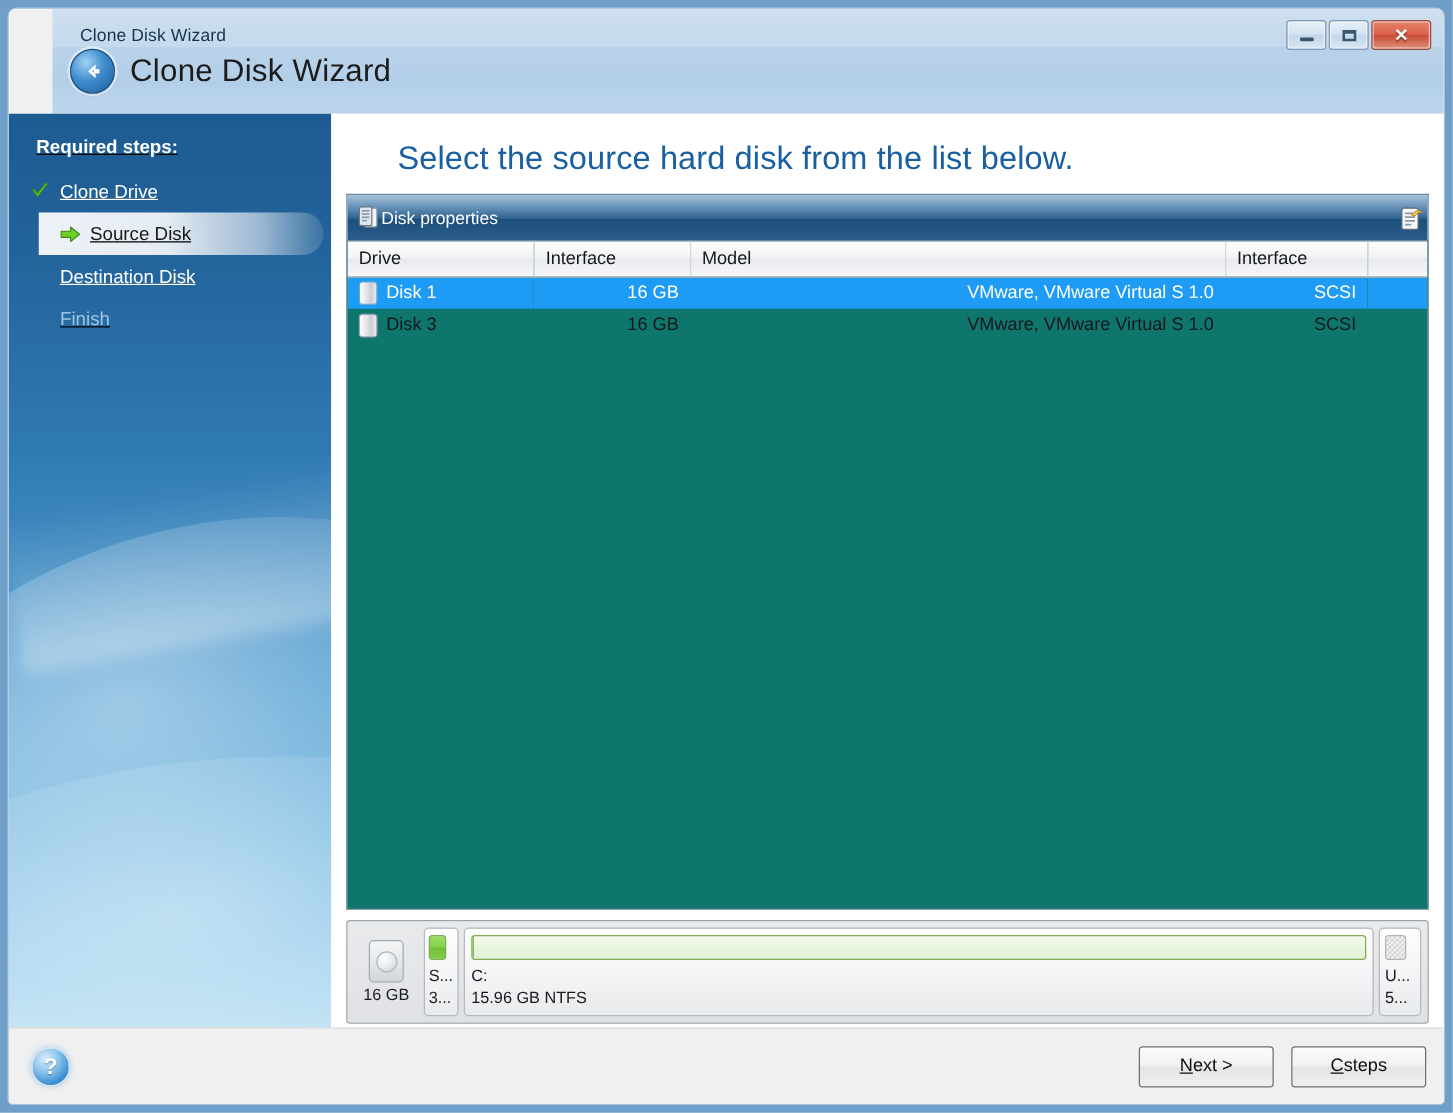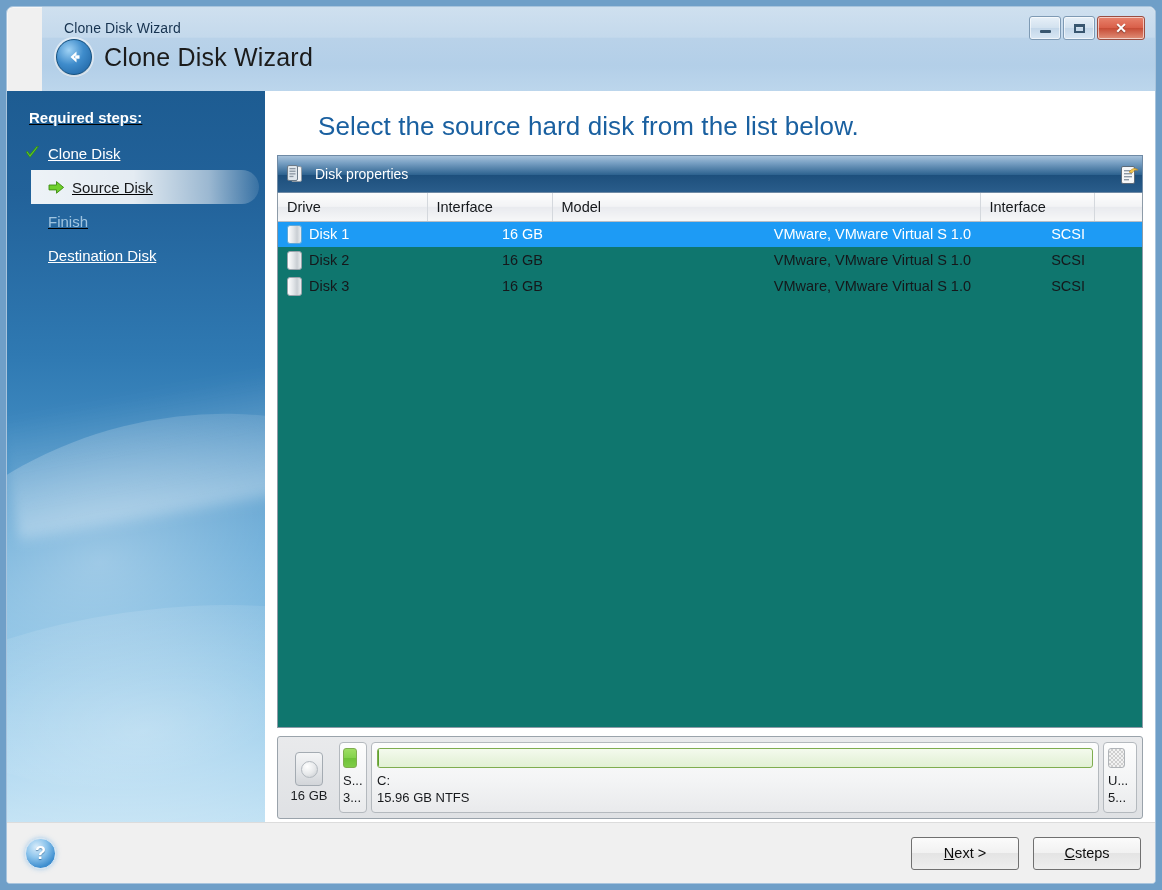--- a/index.html
+++ b/index.html
@@ -222,21 +222,21 @@
   #list-toolbar {
     height: 37px;
     border: 1px solid #6f8aa5;
     border-bottom: none;
     background: linear-gradient(to bottom, #a8c2da 0%, #7ba2c5 18%, #2e6390 52%, #1d4f7c 53%, #2a5d8b 100%);
     display: flex;
     align-items: center;
     padding: 0 6px 0 8px;
     box-sizing: border-box;
   }
-  #list-toolbar .tb-left { display:flex; align-items:center; gap:11px;text-align:right; }
+  #list-toolbar .tb-left { display:flex; align-items:center; gap:1px;text-align:right; }
   #list-toolbar .tb-label {
     font-size: 14px; color: #ffffff;
   }
   #list-toolbar .tb-spacer { flex: 1 1 auto; }
   .props-icon-sm {
     width: 18px; height: 20px; position: relative; display:block;
   }
 
   
   #table-wrap {
@@ -501,38 +501,38 @@
       <div id="steps-title">Required steps:</div>
 
       <div id="steps-list">
 
         <div class="step">
           <span class="step-icon">
             <svg width="16" height="16" viewBox="0 0 16 16">
               <path d="M2 7 L6 12.5 L14.5 1.5 L12.6 1.5 L5.9 9.6 L3.6 6.2 Z" fill="#59c722" stroke="#2e7c10" stroke-width=".6"></path>
             </svg>
           </span>
-          <span class="step-label">Clone Disk</span>
+          <span class="step-label">Clone Drive</span>
         </div>
 
         <div class="step current">
           <span class="step-icon">
             <svg width="17" height="15" viewBox="0 0 17 15">
               <path d="M1 5 L8.5 5 L8.5 1.6 L15.6 7.4 L8.5 13.2 L8.5 9.9 L1 9.9 Z" fill="#6fd02c" stroke="#3d8a12" stroke-width=".9" stroke-linejoin="round"></path>
             </svg>
           </span>
           <span class="step-label">Source Disk</span>
         </div>
 
+        <div class="step no-icon">
+          <span class="step-label">Destination Disk</span>
+        </div>
+
         <div class="step no-icon disabled">
           <span class="step-label">Finish</span>
-        </div>
-
-        <div class="step no-icon">
-          <span class="step-label">Destination Disk</span>
         </div>
 
       </div>
     </div>
 
     <div id="main">
       <div id="content-title">Select the source hard disk from the list below.</div>
 
       <div id="panel">
 
@@ -591,32 +591,20 @@
                 </td>
                 <td class="cell-capacity">16 GB</td>
                 <td class="cell-model">VMware, VMware Virtual S 1.0</td>
                 <td>SCSI</td>
                 <td></td>
               </tr>
               <tr>
                 <td class="cell-drive">
                   <span class="drive-cell-inner">
                     <span class="disk-glyph"></span>
-                    <span>Disk 2</span>
-                  </span>
-                </td>
-                <td class="cell-capacity">16 GB</td>
-                <td class="cell-model">VMware, VMware Virtual S 1.0</td>
-                <td>SCSI</td>
-                <td></td>
-              </tr>
-              <tr>
-                <td class="cell-drive">
-                  <span class="drive-cell-inner">
-                    <span class="disk-glyph"></span>
                     <span>Disk 3</span>
                   </span>
                 </td>
                 <td class="cell-capacity">16 GB</td>
                 <td class="cell-model">VMware, VMware Virtual S 1.0</td>
                 <td>SCSI</td>
                 <td></td>
               </tr>
             </tbody>
           </table>

